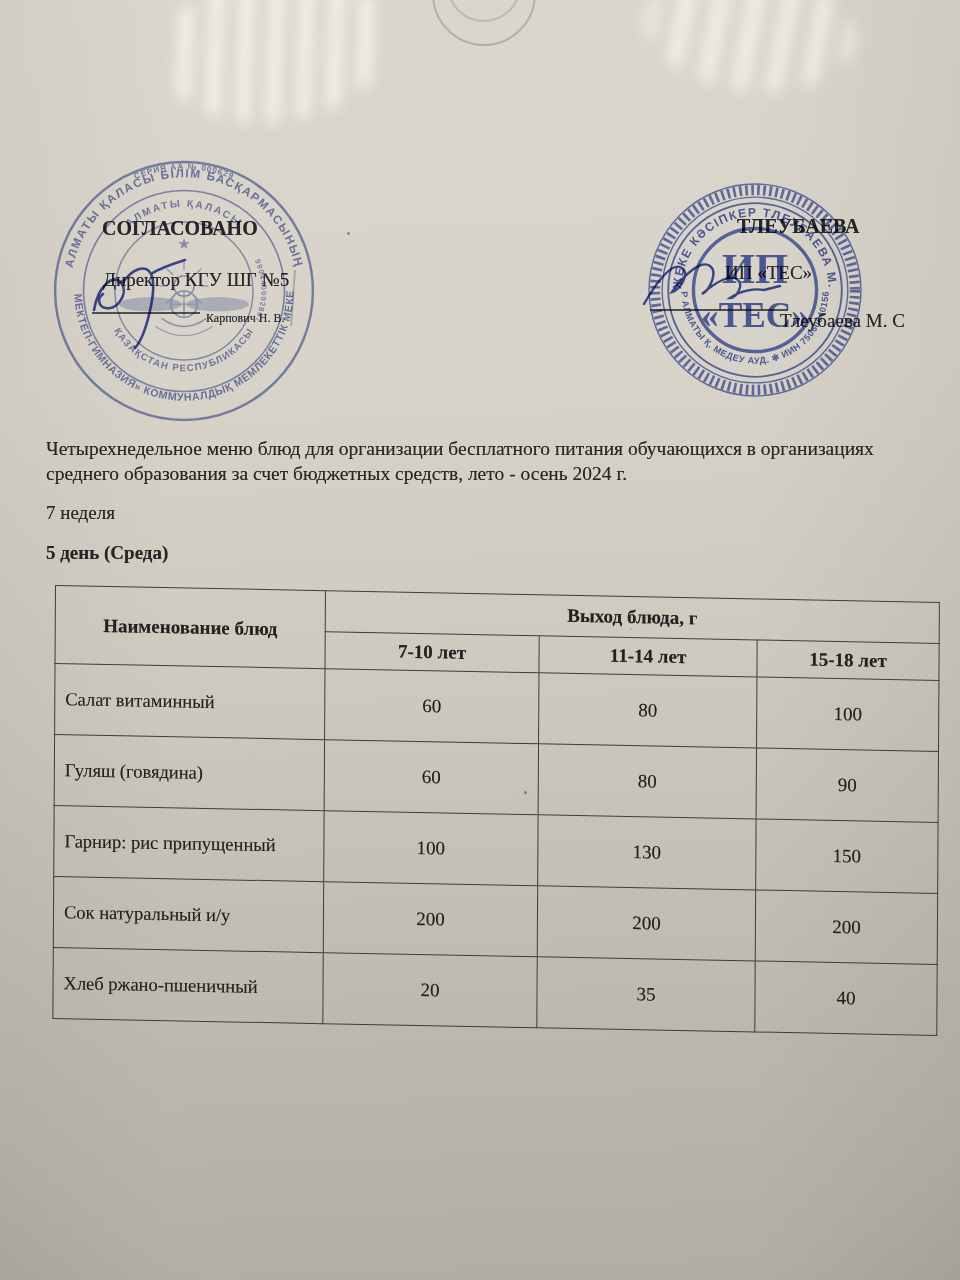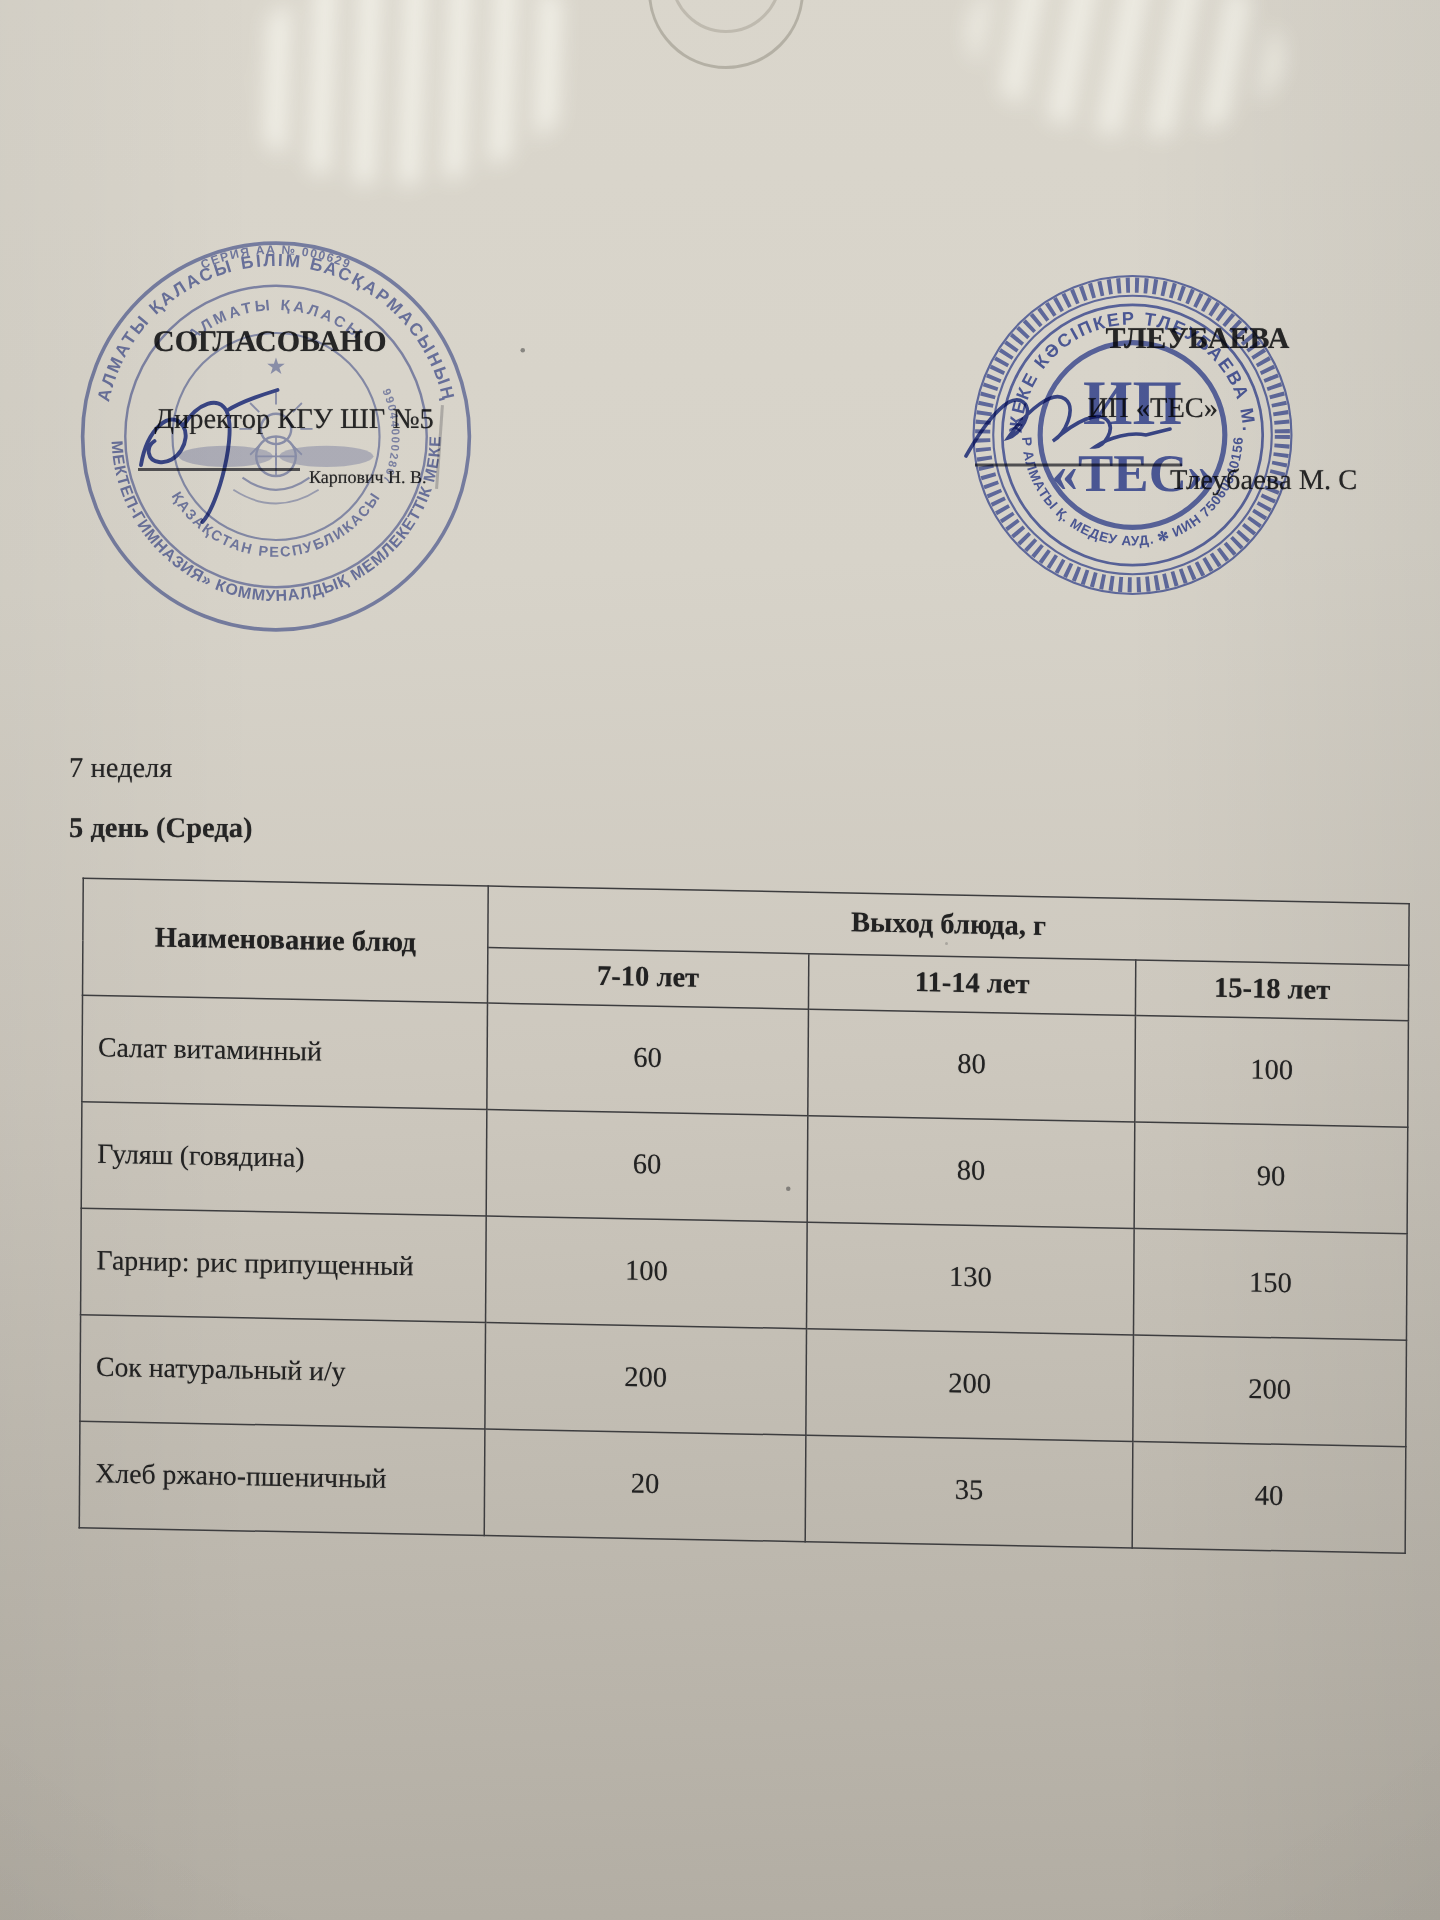--- a/index.html
+++ b/index.html
@@ -177,20 +177,21 @@
              M 34 28 C 44 12 58 8 63 18 C 70 32 58 80 47 92
              M 63 18 C 72 12 84 8 97 4" fill="none" stroke="#2e3f9b" stroke-width="2.6" stroke-linecap="round" opacity=".9"></path>
   </svg>
   <svg class="sig" style="left:638px;top:242px;" width="160" height="84" viewBox="0 0 160 84">
     <path d="M 6 62 C 22 34 36 20 44 26 C 52 32 42 48 34 50
              C 48 30 64 18 72 24 C 80 30 72 48 64 52
              C 80 38 94 32 100 38 C 106 44 98 56 92 56
              C 102 49 116 46 126 48 L 142 44" fill="none" stroke="#2e3f9b" stroke-width="2.4" stroke-linecap="round" opacity=".9"></path>
   </svg>
 
+  <div class="txt para title">Четырехнедельное меню блюд для организации бесплатного питания обучающихся в организациях среднего образования за счет бюджетных средств, лето - осень 2024 г.</div>
   <span class="txt week">7 неделя</span>
   <span class="txt b day">5 день (Среда)</span>
 
   <div class="menu-table">
     <table>
       <colgroup>
         <col style="width:270px">
           <col style="width:214px">
           <col style="width:218px">
           <col style="width:182px">

